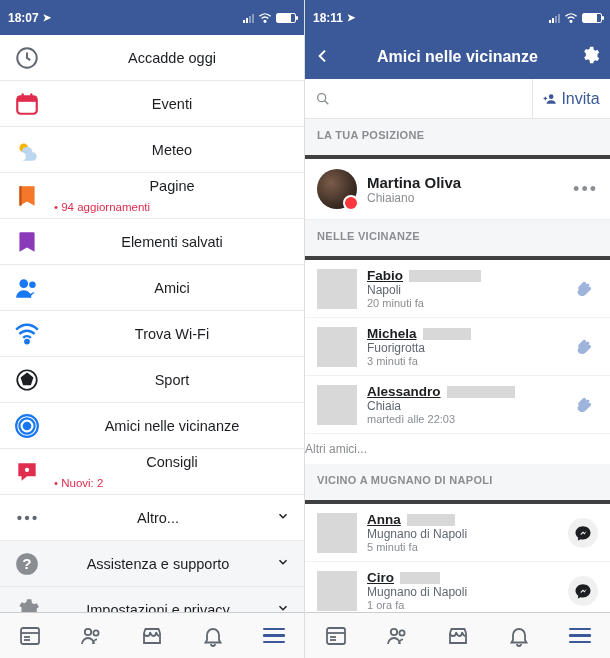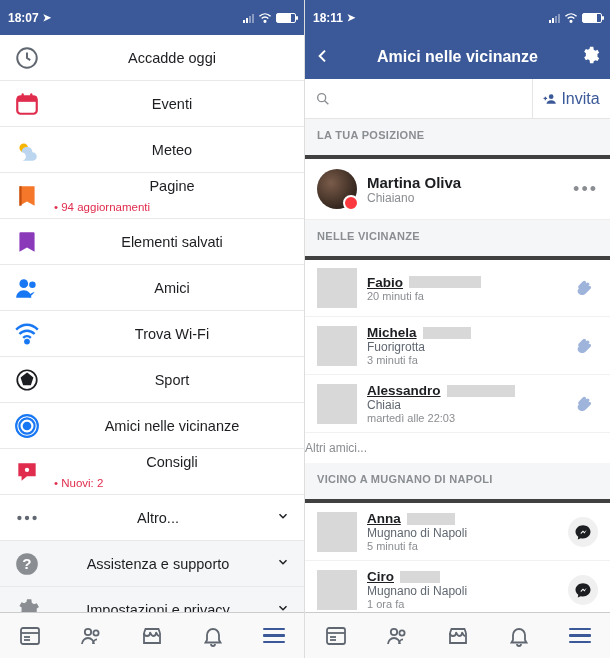--- a/index.html
+++ b/index.html
@@ -363,20 +363,21 @@
         </div>
         <div class="dots">•••</div>
       </div>
 
       <div class="sectionhdr">NELLE VICINANZE</div>
       <div id="nearby-list">
           <div class="friend">
             <div class="ph"></div>
             <div class="fcol">
               <div class="fname">Fabio <span class="mask" style="width:72px"></span></div>
+              <div class="floc">Napoli</div>
               <div class="ftime">20 minuti fa</div>
             </div>
             <div class="action">
               <svg width="20" height="20" viewBox="0 0 24 24" fill="#9fb4db">
                 <path d="M7 13c-1-1-1-3 0-4l5-5c1-1 2-1 3 0s1 2 0 3l-3 3 4-4c1-1 2-1 3 0s1 2 0 3l-4 4 3-3c1-1 2-1 3 0s1 2 0 3l-6 6c-2 2-6 2-8 0s-2-5 0-6z"></path>
               </svg>
             </div>
           </div>
           <div class="friend">
             <div class="ph"></div>

